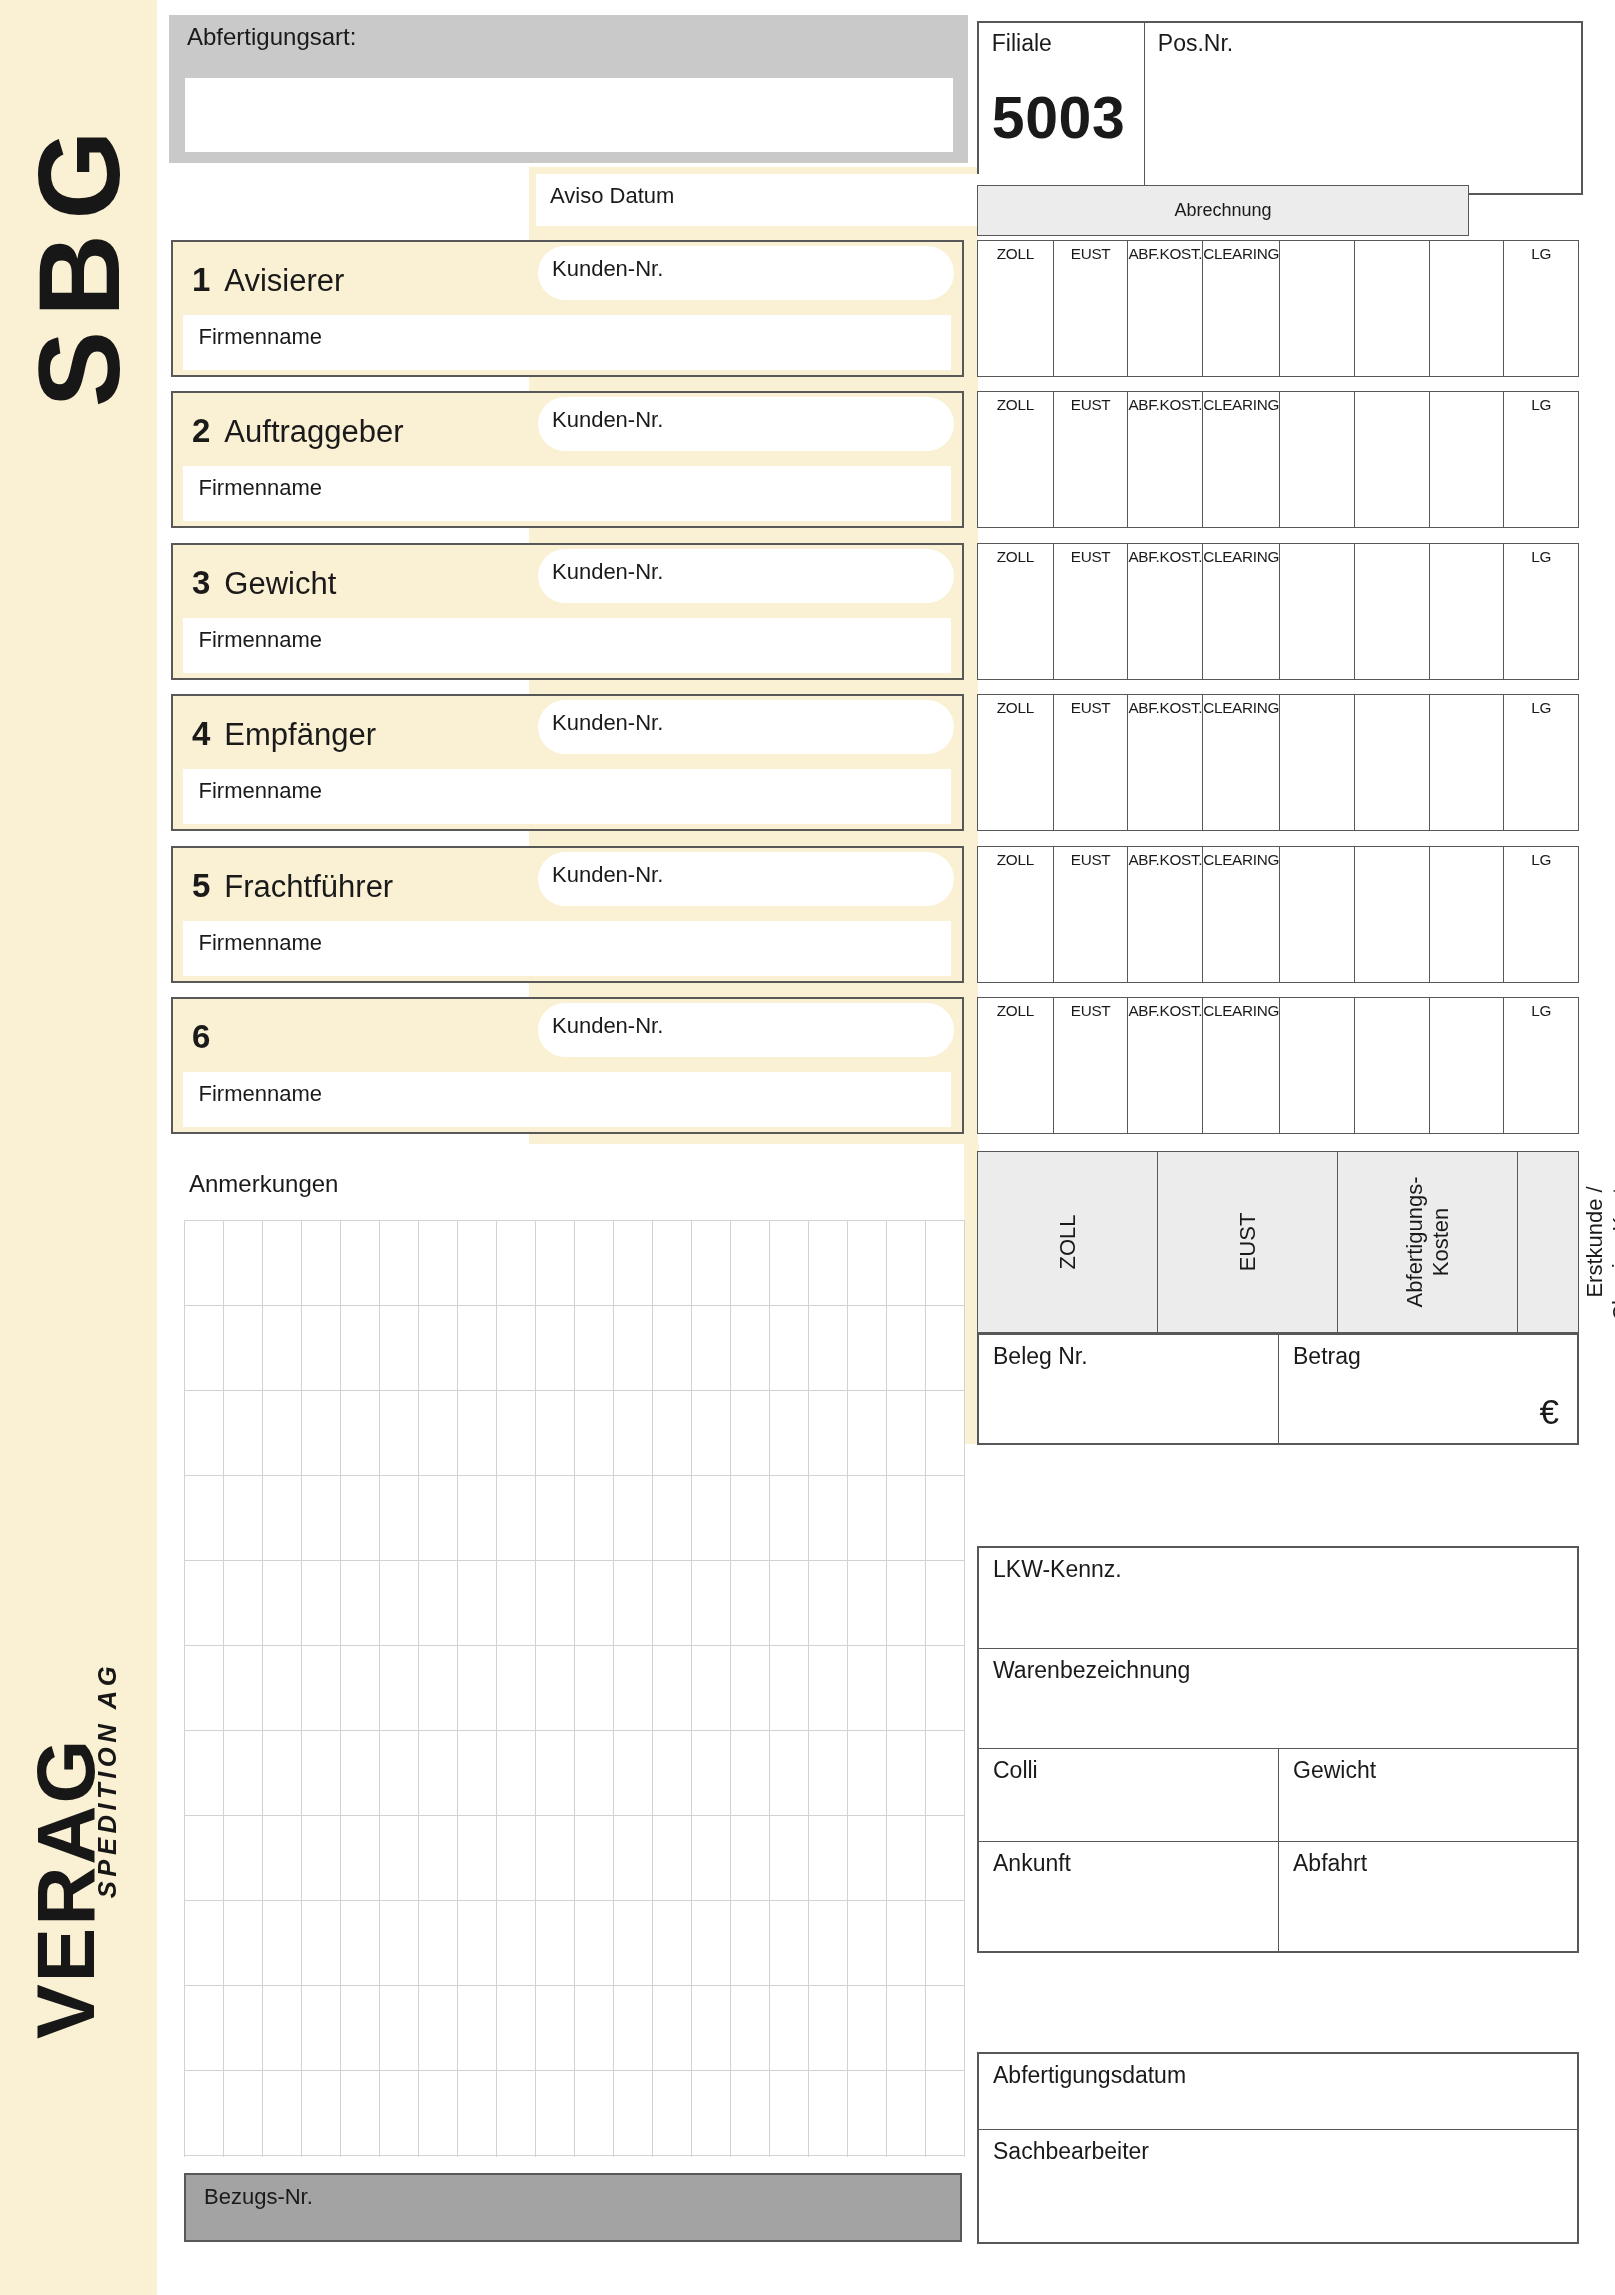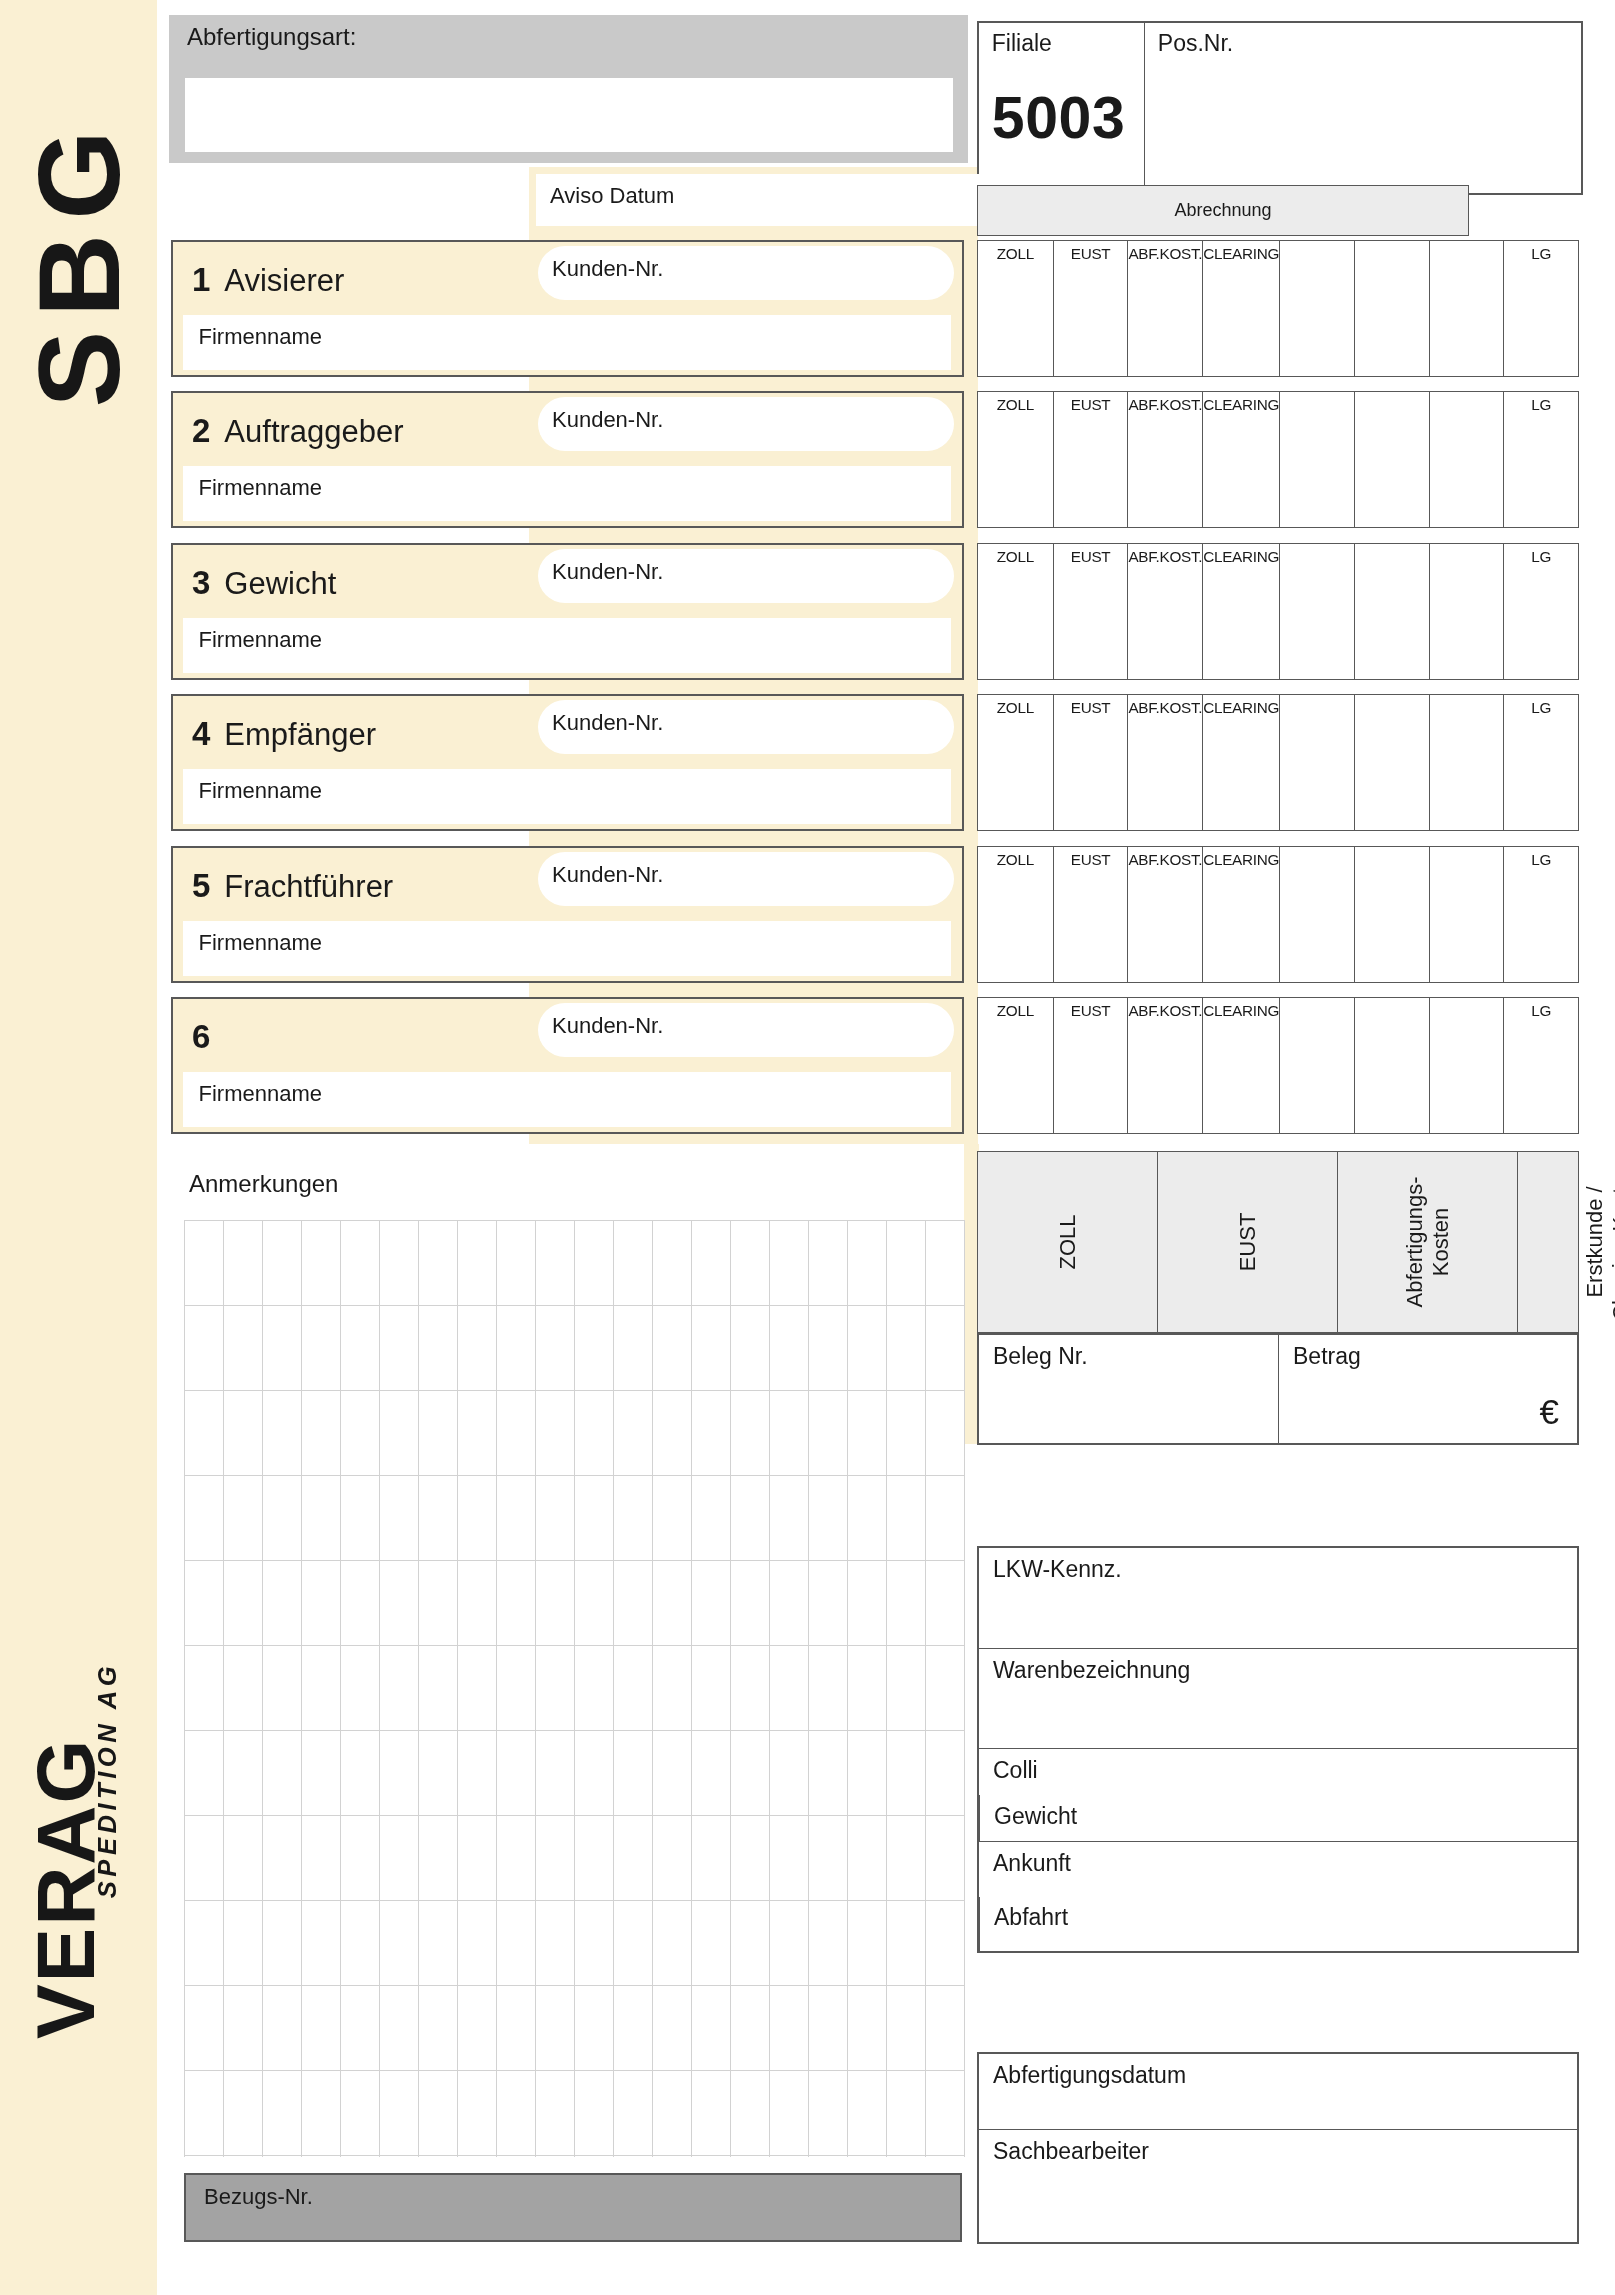--- a/index.html
+++ b/index.html
@@ -76,21 +76,21 @@
   .anm-grid{left:184px;top:1220px;width:781px;height:937px;background:#ffffff;
     background-image:
       repeating-linear-gradient(to right,#D2D2D2 0 1.3px,transparent 1.3px 39px),
       repeating-linear-gradient(to bottom,#D2D2D2 0 1.3px,transparent 1.3px 85px);}
 
   
   .lkw-box{left:977px;top:1546px;width:602px;height:407px;background:#fff;border:2.6px solid #585858;
            box-sizing:border-box;display:grid;grid-template-rows:100px 100px 93px 1fr;}
   .lkw-row{position:relative;}
   .lkw-row + .lkw-row{border-top:1.9px solid #585858;}
-  .lkw-split{display:grid;grid-template-columns:1fr;}
+  .lkw-split{display:grid;grid-template-columns:1fr 1fr;}
   .lkw-split .half{position:relative;}
   .lkw-split .half + .half{border-left:1.9px solid #585858;}
 
   
   .proc-box{left:977px;top:2052px;width:602px;height:192px;background:#fff;border:2.6px solid #585858;
             box-sizing:border-box;display:grid;grid-template-rows:75px 1fr;}
   .proc-cell{position:relative;}
   .proc-cell + .proc-cell{border-top:1.9px solid #585858;}
 
   

